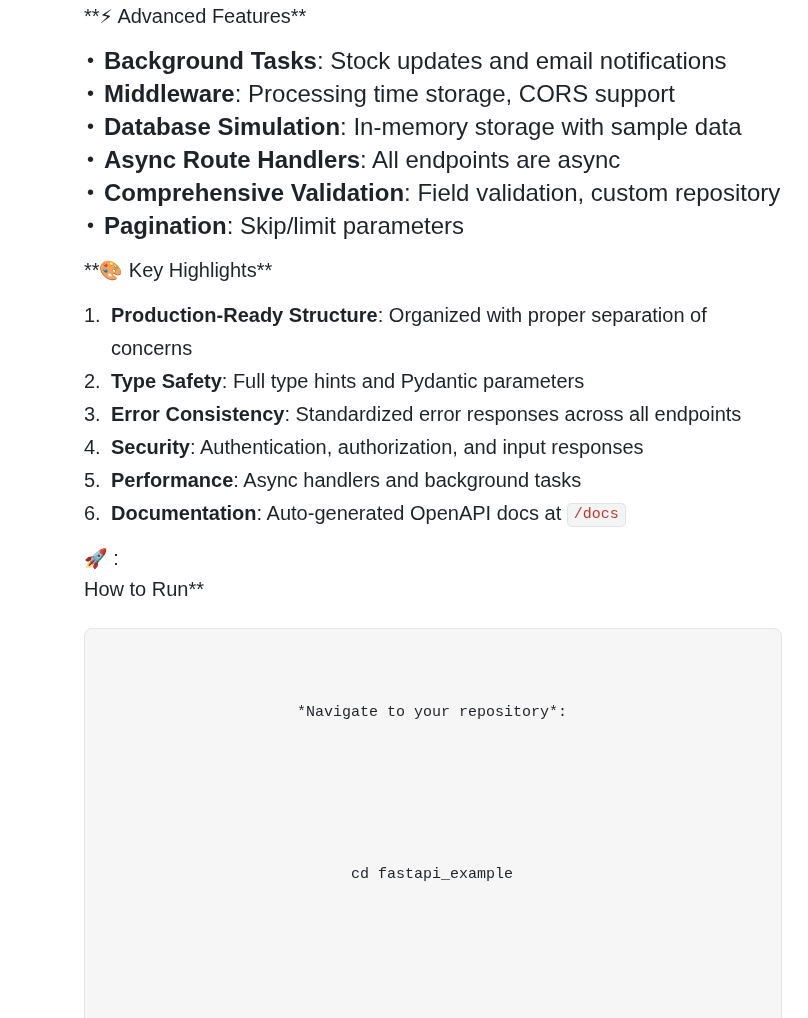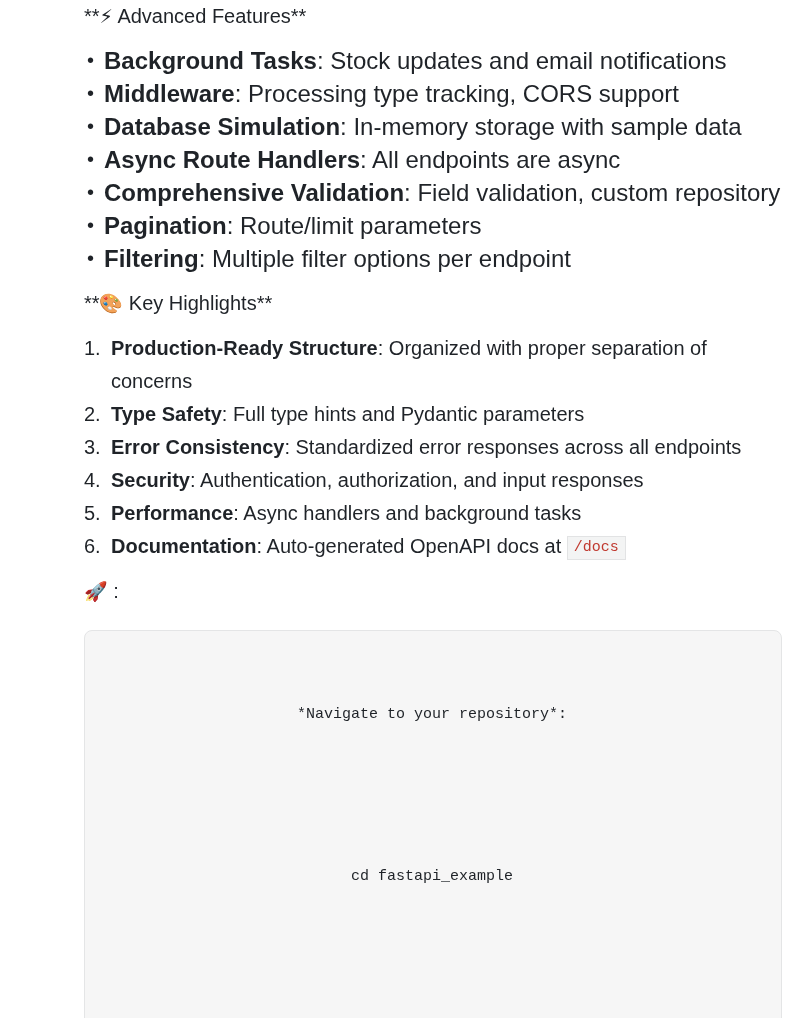--- a/index.html
+++ b/index.html
@@ -72,21 +72,21 @@
     font-weight: bold;
   }
   .gap-sm { height: 11px; }
   .gap-md { height: 12px; }
   .inline-code {
     font-family: "Liberation Mono", "DejaVu Sans Mono", monospace;
     font-size: 15px;
     color: #c0392f;
     background: #f3f4f4;
     border: 1px solid #e2e3e4;
-    border-radius: 0;
+    border-radius: 5px;
     padding: 2px 6px 3px 6px;
     white-space: nowrap;
     vertical-align: 2px;
   }
   .run-block {
     font-size: 20px;
     line-height: 31px;
     color: #1f2328;
     margin: 0;
   }
@@ -112,46 +112,46 @@
 <body>
 
 <div class="page">
 
   <div class="section-heading"><span>**</span><span class="emoji">⚡</span><span> Advanced Features</span><span>**</span></div>
 
   <div class="gap-sm"></div>
 
   <ul class="bullet-list">
     <li class="bullet-item"><span class="lbl">Background Tasks</span><span>: </span><span>Stock updates and email notifications</span></li>
-    <li class="bullet-item"><span class="lbl">Middleware</span><span>: </span><span>Processing type tracking, CORS support</span></li>
+    <li class="bullet-item"><span class="lbl">Middleware</span><span>: </span><span>Processing time storage, CORS support</span></li>
     <li class="bullet-item"><span class="lbl">Database Simulation</span><span>: </span><span>In-memory storage with sample data</span></li>
     <li class="bullet-item"><span class="lbl">Async Route Handlers</span><span>: </span><span>All endpoints are async</span></li>
     <li class="bullet-item"><span class="lbl">Comprehensive Validation</span><span>: </span><span>Field validation, custom repository</span></li>
-    <li class="bullet-item"><span class="lbl">Pagination</span><span>: </span><span>Route/limit parameters</span></li>
-    <li class="bullet-item"><span class="lbl">Filtering</span><span>: </span><span>Multiple filter options per endpoint</span></li>
+    <li class="bullet-item"><span class="lbl">Pagination</span><span>: </span><span>Skip/limit parameters</span></li>
   </ul>
 
   <div class="gap-md"></div>
 
   <div class="section-heading"><span>**</span><span class="emoji">🎨</span><span> Key Highlights</span><span>**</span></div>
 
   <div class="gap-md"></div>
 
   <ol class="num-list">
     <li class="num-item"><span class="num">1.</span><span class="lbl">Production-Ready Structure</span><span>: </span><span>Organized with proper separation of concerns</span></li>
     <li class="num-item"><span class="num">2.</span><span class="lbl">Type Safety</span><span>: </span><span>Full type hints and Pydantic parameters</span></li>
     <li class="num-item"><span class="num">3.</span><span class="lbl">Error Consistency</span><span>: </span><span>Standardized error responses across all endpoints</span></li>
     <li class="num-item"><span class="num">4.</span><span class="lbl">Security</span><span>: </span><span>Authentication, authorization, and input responses</span></li>
     <li class="num-item"><span class="num">5.</span><span class="lbl">Performance</span><span>: </span><span>Async handlers and background tasks</span></li>
     <li class="num-item"><span class="num">6.</span><span class="lbl">Documentation</span><span>: </span><span>Auto-generated OpenAPI docs at </span><code class="inline-code">/docs</code></li>
   </ol>
 
   <div class="gap-md"></div>
 
   <div class="run-block"><span class="emoji">🚀</span><span> :</span></div>
+  <div class="run-block">How to Run**</div>
 
   <div style="height:23px"></div>
 
   <div class="codeblock">
     <div class="codeline">*Navigate to your repository*:</div>
     <div class="codeline blank"></div>
     <div class="codeline">cd fastapi_example</div>
     <div class="codeline blank"></div>
     
     

